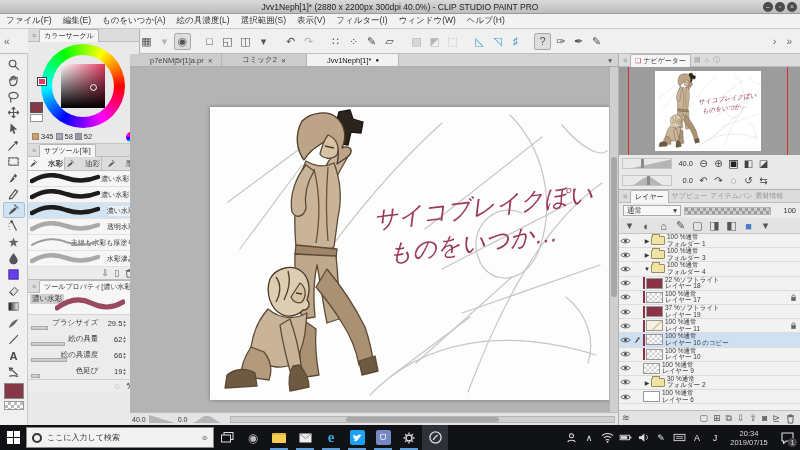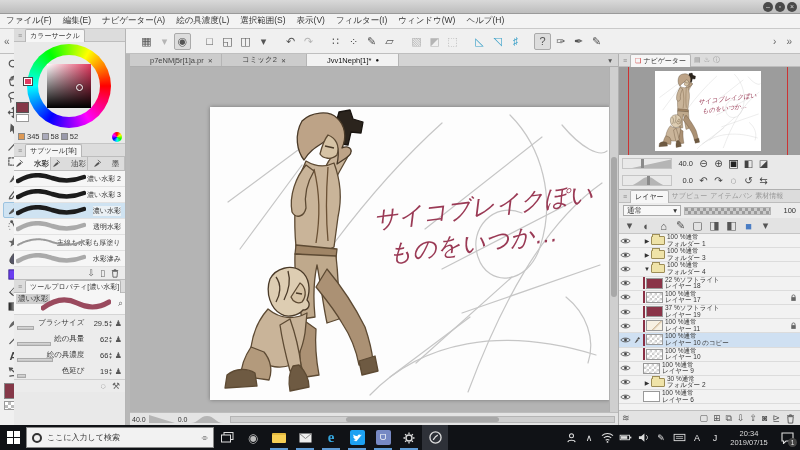--- a/index.html
+++ b/index.html
@@ -24,21 +24,21 @@
   #toolstrip { left:0; top:54px; width:28px; height:371px; background:#f0f0f0; border-right:1px solid #c9c9c9; display:flex; flex-direction:column; align-items:center; padding-top:2px; }
   .tool { width:22px; height:16.2px; display:flex; align-items:center; justify-content:center; border-radius:2px; }
   .tool.sel { background:#cfe3f2; border:1px solid #9cc3e0; }
   .tool svg { width:13px; height:13px; }
   #strip-colors { margin-top:3px; display:flex; flex-direction:column; align-items:center; }
   #main-swatch { width:20px; height:16px; border:1px solid #888; }
   #trans-swatch { width:20px; height:9px; margin-top:2px; border:1px solid #999;
     background-image:linear-gradient(45deg,#bbb 25%,transparent 25%,transparent 75%,#bbb 75%),linear-gradient(45deg,#bbb 25%,transparent 25%,transparent 75%,#bbb 75%);
     background-size:6px 6px; background-position:0 0,3px 3px; background-color:#fff; }
   
-  #leftpanel { left:14px; top:29px; width:112px; height:396px; background:#e9e9e9; border-right:1px solid #b5b5b5; }
+  #leftpanel { left:28px; top:29px; width:112px; height:396px; background:#e9e9e9; border-right:1px solid #b5b5b5; }
   .ptab { height:13px; background:#dcdcdc; border-bottom:1px solid #bdbdbd; display:flex; align-items:center; padding-left:4px; gap:3px; font-size:7px; color:#333; }
   .ptab .tact { background:#f6f6f6; border:1px solid #b5b5b5; border-bottom:none; padding:1px 4px; border-radius:2px 2px 0 0; }
   #wheelbox { position:relative; height:88px; background:#e9e9e9; }
   #ring { position:absolute; left:13px; top:2px; width:84px; height:84px; border-radius:50%;
     background:conic-gradient(from 90deg,#f00,#f0f,#00f,#0ff,#0f0,#ff0,#f00); }
   #ring::after { content:""; position:absolute; left:11px; top:11px; width:62px; height:62px; border-radius:50%; background:#e9e9e9; }
   #svsq { position:absolute; left:33px; top:22px; width:44px; height:44px; z-index:2;
     background-image:linear-gradient(to top,#000,rgba(0,0,0,0)),linear-gradient(to right,#fff,#e23a60); }
   #svcur { position:absolute; left:62px; top:42px; width:7px; height:7px; border:1px solid #fff; border-radius:50%; box-shadow:0 0 1px #000; z-index:3; }
   #huemark { position:absolute; left:10px; top:36px; width:8px; height:7px; border:1.5px solid #fff; outline:1px solid #444; z-index:3; background:#e23a60; }
@@ -300,31 +300,32 @@
       <path d="M86,186 L92,187" fill="none" stroke="#4a3a28"></path>
     </g>
     <g transform="rotate(-7 240 120)" font-family="DejaVu Sans, sans-serif" font-size="24" fill="#9a3a55" font-style="italic">
       <text x="165" y="112">サイコブレイクぽい</text>
       <text x="175" y="147">ものをいつか…</text>
     </g>
   </symbol>
 </svg>
 
 <div id="titlebar" class="abs">
+  <span>Jvv1Neph[1]* (2880 x 2200px 300dpi 40.0%)  - CLIP STUDIO PAINT PRO</span>
   <div id="winbtns">
       <span class="winbtn">–</span>
       <span class="winbtn">▫</span>
       <span class="winbtn">×</span>
     </div>
 </div>
 
 <div id="menubar" class="abs">
     <span>ファイル(F)</span>
     <span>編集(E)</span>
-    <span>ナビゲーター(A)</span>
+    <span>ものをいつか(A)</span>
     <span>絵の具濃度(L)</span>
     <span>選択範囲(S)</span>
     <span>表示(V)</span>
     <span>フィルター(I)</span>
     <span>ウィンドウ(W)</span>
     <span>ヘルプ(H)</span>
   </div>
 
 <div id="tb-left" class="abs">
     <span>«</span>

